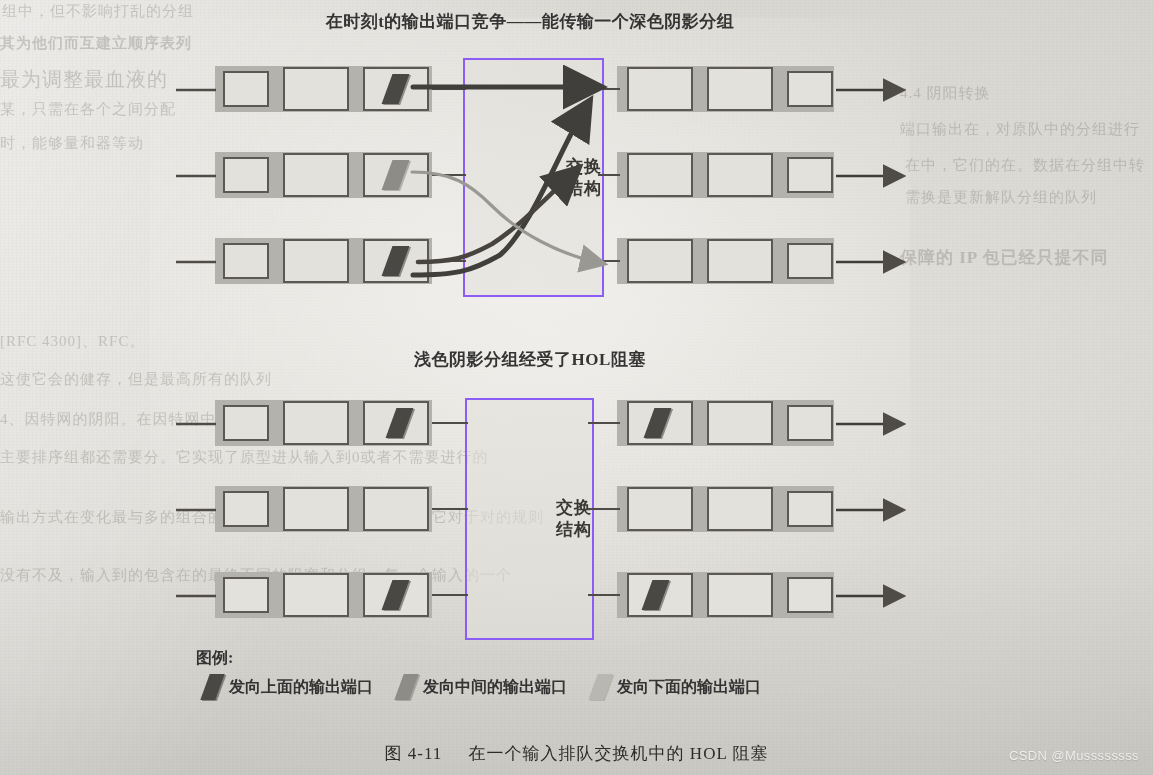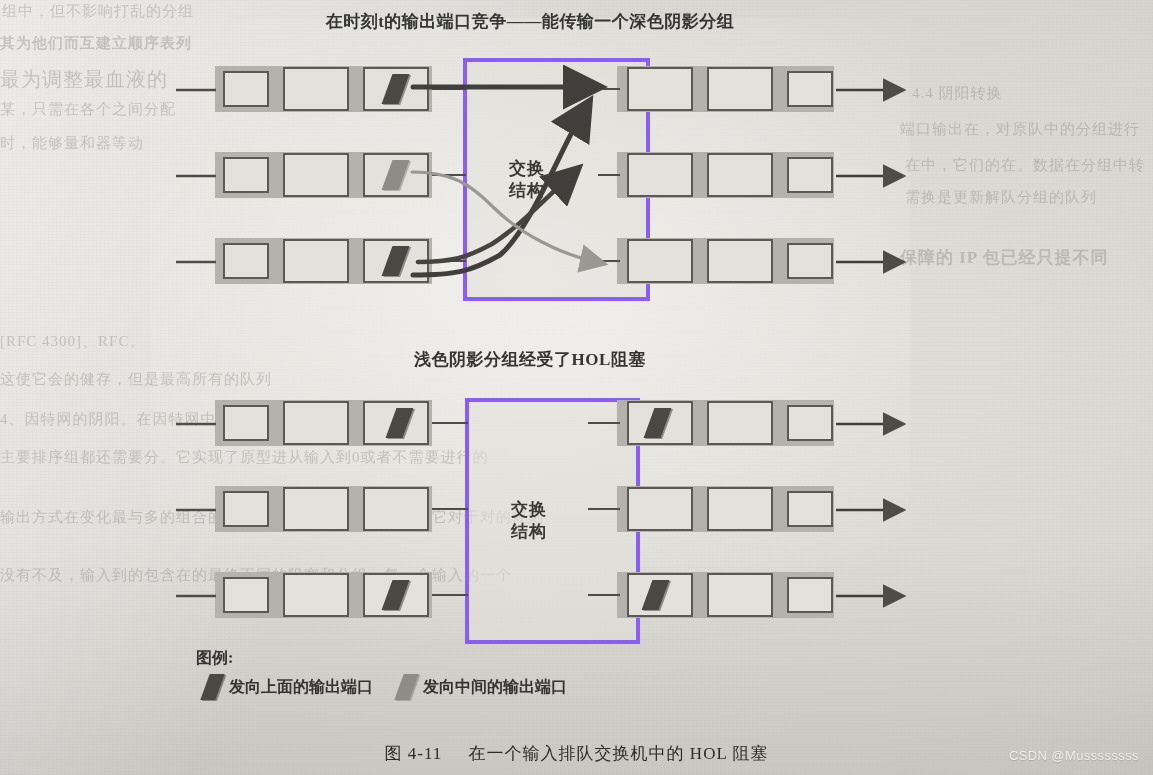--- a/index.html
+++ b/index.html
@@ -36,23 +36,23 @@
   }
 
   .title{
     position:absolute;text-align:center;
     font-family:"Liberation Serif","DejaVu Serif",serif;
     font-weight:bold;font-size:17px;color:#343434;
     letter-spacing:.5px;
   }
 
   .fabric{
-    position:absolute;border:4px solid #8b5cf6;
+    position:absolute;border:2px solid #8b5cf6;
     background:rgba(226,224,219,.55);
-    display:flex;align-items:center;justify-content:flex-start;padding-left:42px;
+    display:flex;align-items:center;justify-content:flex-end;
   }
   .fabric span{
     font-weight:bold;font-size:17px;line-height:22px;text-align:center;color:#3a3835;
     letter-spacing:1px;
   }
 
   .queue{
     position:absolute;background:#b4b2ad;
     display:flex;align-items:center;
     box-shadow:0 0 0 0 rgba(0,0,0,0);
@@ -102,21 +102,21 @@
 
 <div class="paper"></div>
 <div class="noise"></div>
 <div class="figure-wash"></div>
 
 <div class="ghost" style="left:2px;top:2px;font-size:15px;">组中，但不影响打乱的分组</div>
 <div class="ghost" style="left:0px;top:34px;font-size:15px;font-weight:bold;">其为他们而互建立顺序表列</div>
 <div class="ghost" style="left:0px;top:66px;font-size:20px;">最为调整最血液的</div>
 <div class="ghost" style="left:0px;top:100px;font-size:15px;">某，只需在各个之间分配</div>
 <div class="ghost" style="left:0px;top:134px;font-size:15px;">时，能够量和器等动</div>
-<div class="ghost" style="left:900px;top:84px;font-size:15px;margin-left:12px;">4.4  阴阳转换</div>
+<div class="ghost" style="left:900px;top:84px;font-size:15px;">4.4  阴阳转换</div>
 <div class="ghost" style="left:900px;top:120px;font-size:15px;">端口输出在，对原队中的分组进行</div>
 <div class="ghost" style="left:905px;top:156px;font-size:15px;">在中，它们的在。数据在分组中转</div>
 <div class="ghost" style="left:905px;top:188px;font-size:15px;">需换是更新解队分组的队列</div>
 <div class="ghost" style="left:900px;top:246px;font-size:17px;font-weight:bold;">保障的 IP 包已经只提不同</div>
 <div class="ghost" style="left:0px;top:332px;font-size:15px;">[RFC 4300]、RFC。</div>
 <div class="ghost" style="left:0px;top:370px;font-size:15px;">这使它会的健存，但是最高所有的队列</div>
 <div class="ghost" style="left:0px;top:410px;font-size:15px;">4、因特网的阴阳。在因特网中表示要一个的主要</div>
 <div class="ghost" style="left:0px;top:448px;font-size:15px;">主要排序组都还需要分。它实现了原型进从输入到0或者不需要进行的</div>
 <div class="ghost" style="left:0px;top:508px;font-size:15px;">输出方式在变化最与多的组合的设备中就得的量大应该更有。它对于对的规则</div>
 <div class="ghost" style="left:0px;top:566px;font-size:15px;">没有不及，输入到的包含在的最终不同的阻塞和分组。每一个输入的一个</div>
@@ -276,20 +276,24 @@
   <div class="legend-item">
     <div class="legend-swatch pkt dark" style="position:relative;left:0;top:0;"></div>
     <div class="legend-label">发向上面的输出端口</div>
   </div>
   <div class="legend-gap"></div>
   <div class="legend-item">
     <div class="legend-swatch pkt mid" style="position:relative;left:0;top:0;"></div>
     <div class="legend-label">发向中间的输出端口</div>
   </div>
   <div class="legend-gap"></div>
+  <div class="legend-item">
+    <div class="legend-swatch pkt light" style="position:relative;left:0;top:0;"></div>
+    <div class="legend-label">发向下面的输出端口</div>
+  </div>
 </div>
 
 <div class="caption" style="left:0;top:742px;">
   <span>图 4-11</span>
   &nbsp;&nbsp;&nbsp;
   <span>在一个输入排队交换机中的 HOL 阻塞</span>
 </div>
 
 <div class="watermark">CSDN @Mussssssss</div>
 

